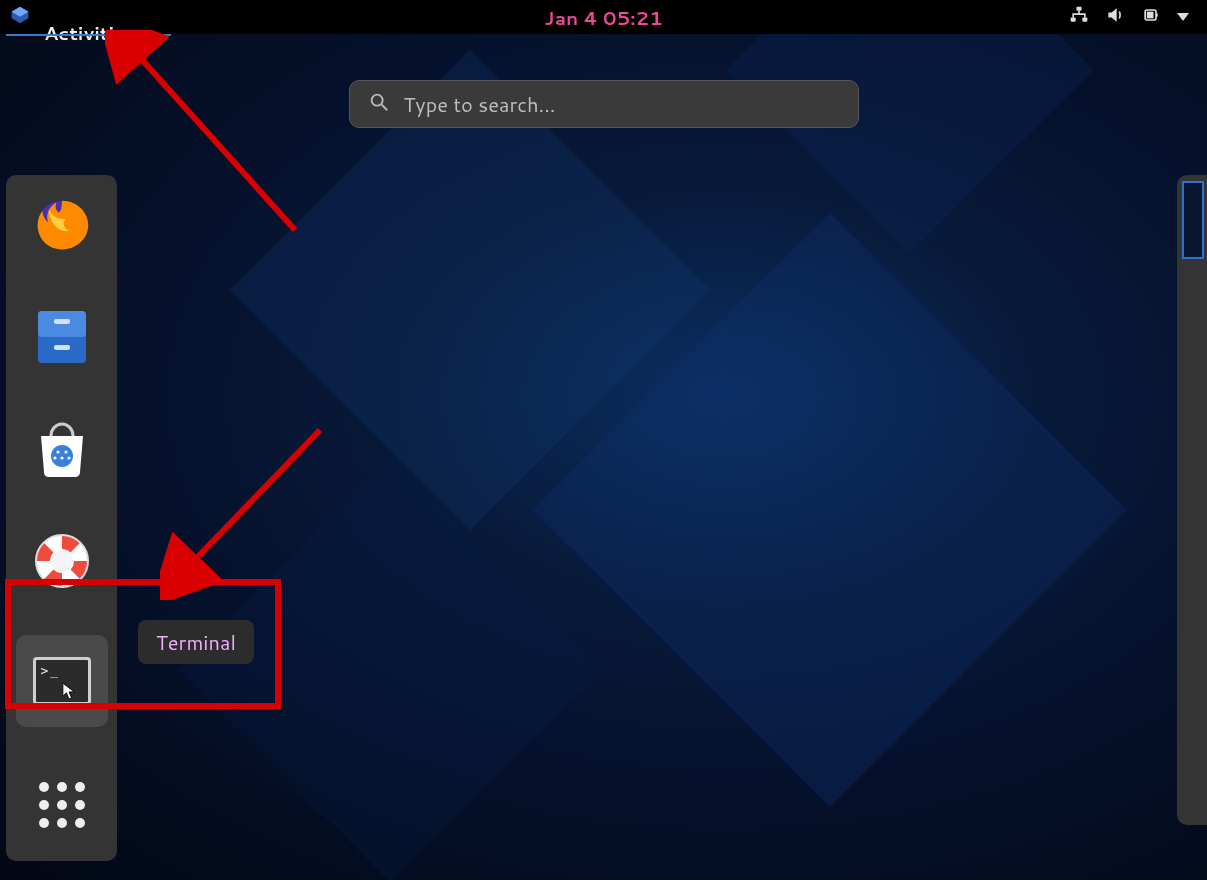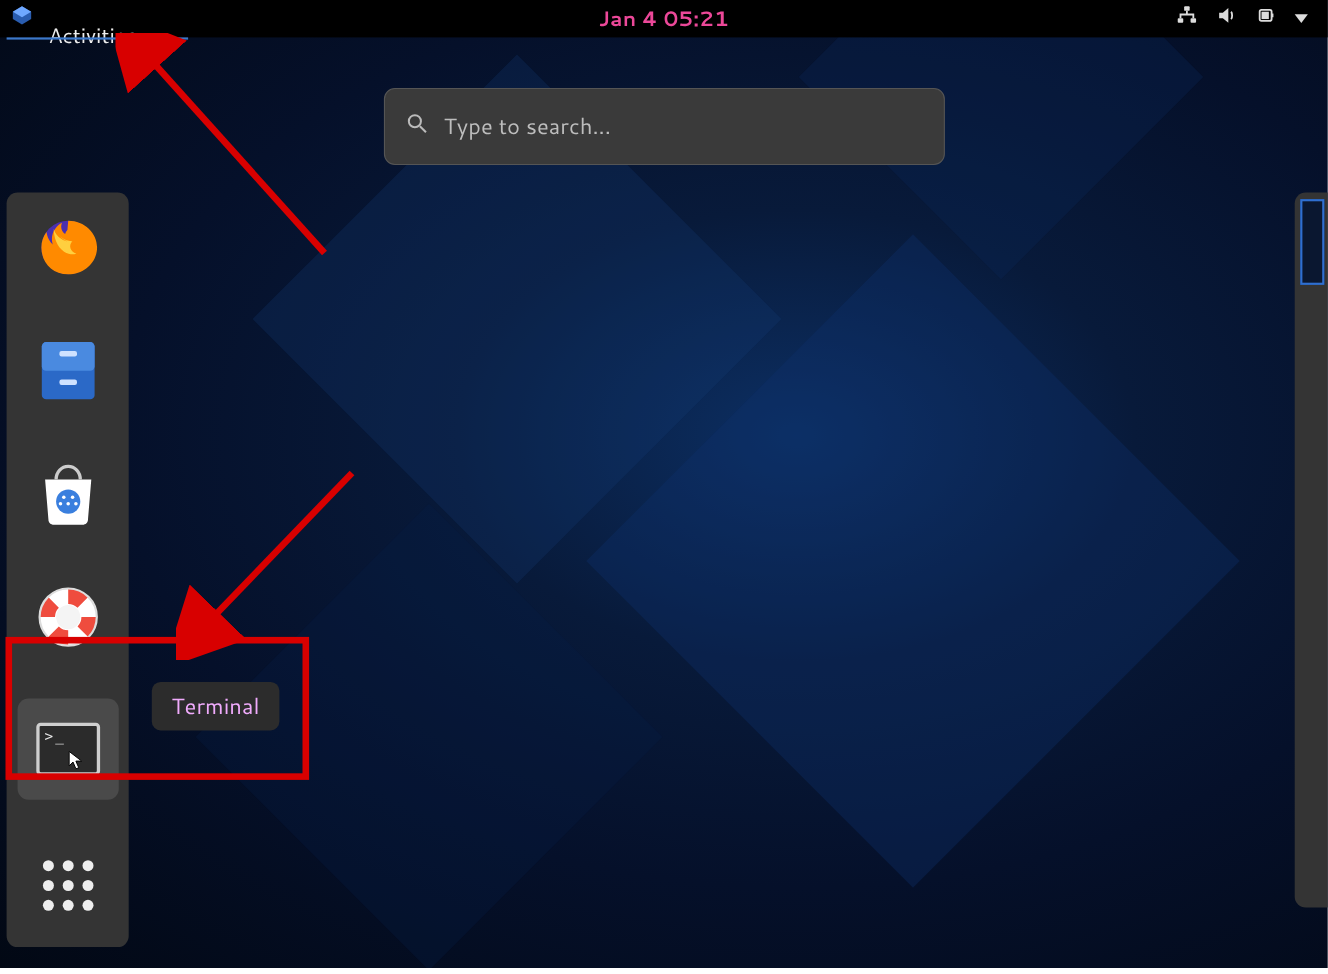--- a/index.html
+++ b/index.html
@@ -43,21 +43,21 @@
     display: flex;
     align-items: center;
     gap: 8px;
     padding-left: 10px;
   }
   .os-icon {
     width: 20px; height: 20px;
   }
   .activities {
     font-size: 19px;
-    font-weight: 400;
+    font-weight: 700;
     color: #eeeeee;
     padding: 4px 6px;
     margin-top: 30px;
   }
   .activities-underline {
     position: absolute;
     top: 34px;
     left: 6px;
     width: 165px;
     height: 2px;
@@ -81,21 +81,21 @@
   }
   .tray-icon { width: 20px; height: 20px; fill: #dddddd; }
   .caret-down { width: 0; height: 0; border-left: 6px solid transparent; border-right: 6px solid transparent; border-top: 8px solid #dddddd; }
 
   .search-bar {
     position: absolute;
     top: 80px;
     left: 50%;
     transform: translateX(-50%);
     width: 510px;
-    height: 70px;
+    height: 48px;
     background: #3a3a3a;
     border: 1px solid #555;
     border-radius: 10px;
     display: flex;
     align-items: center;
     gap: 14px;
     padding: 0 18px;
     z-index: 40;
   }
   .search-bar svg { width: 22px; height: 22px; fill: #bbbbbb; }

